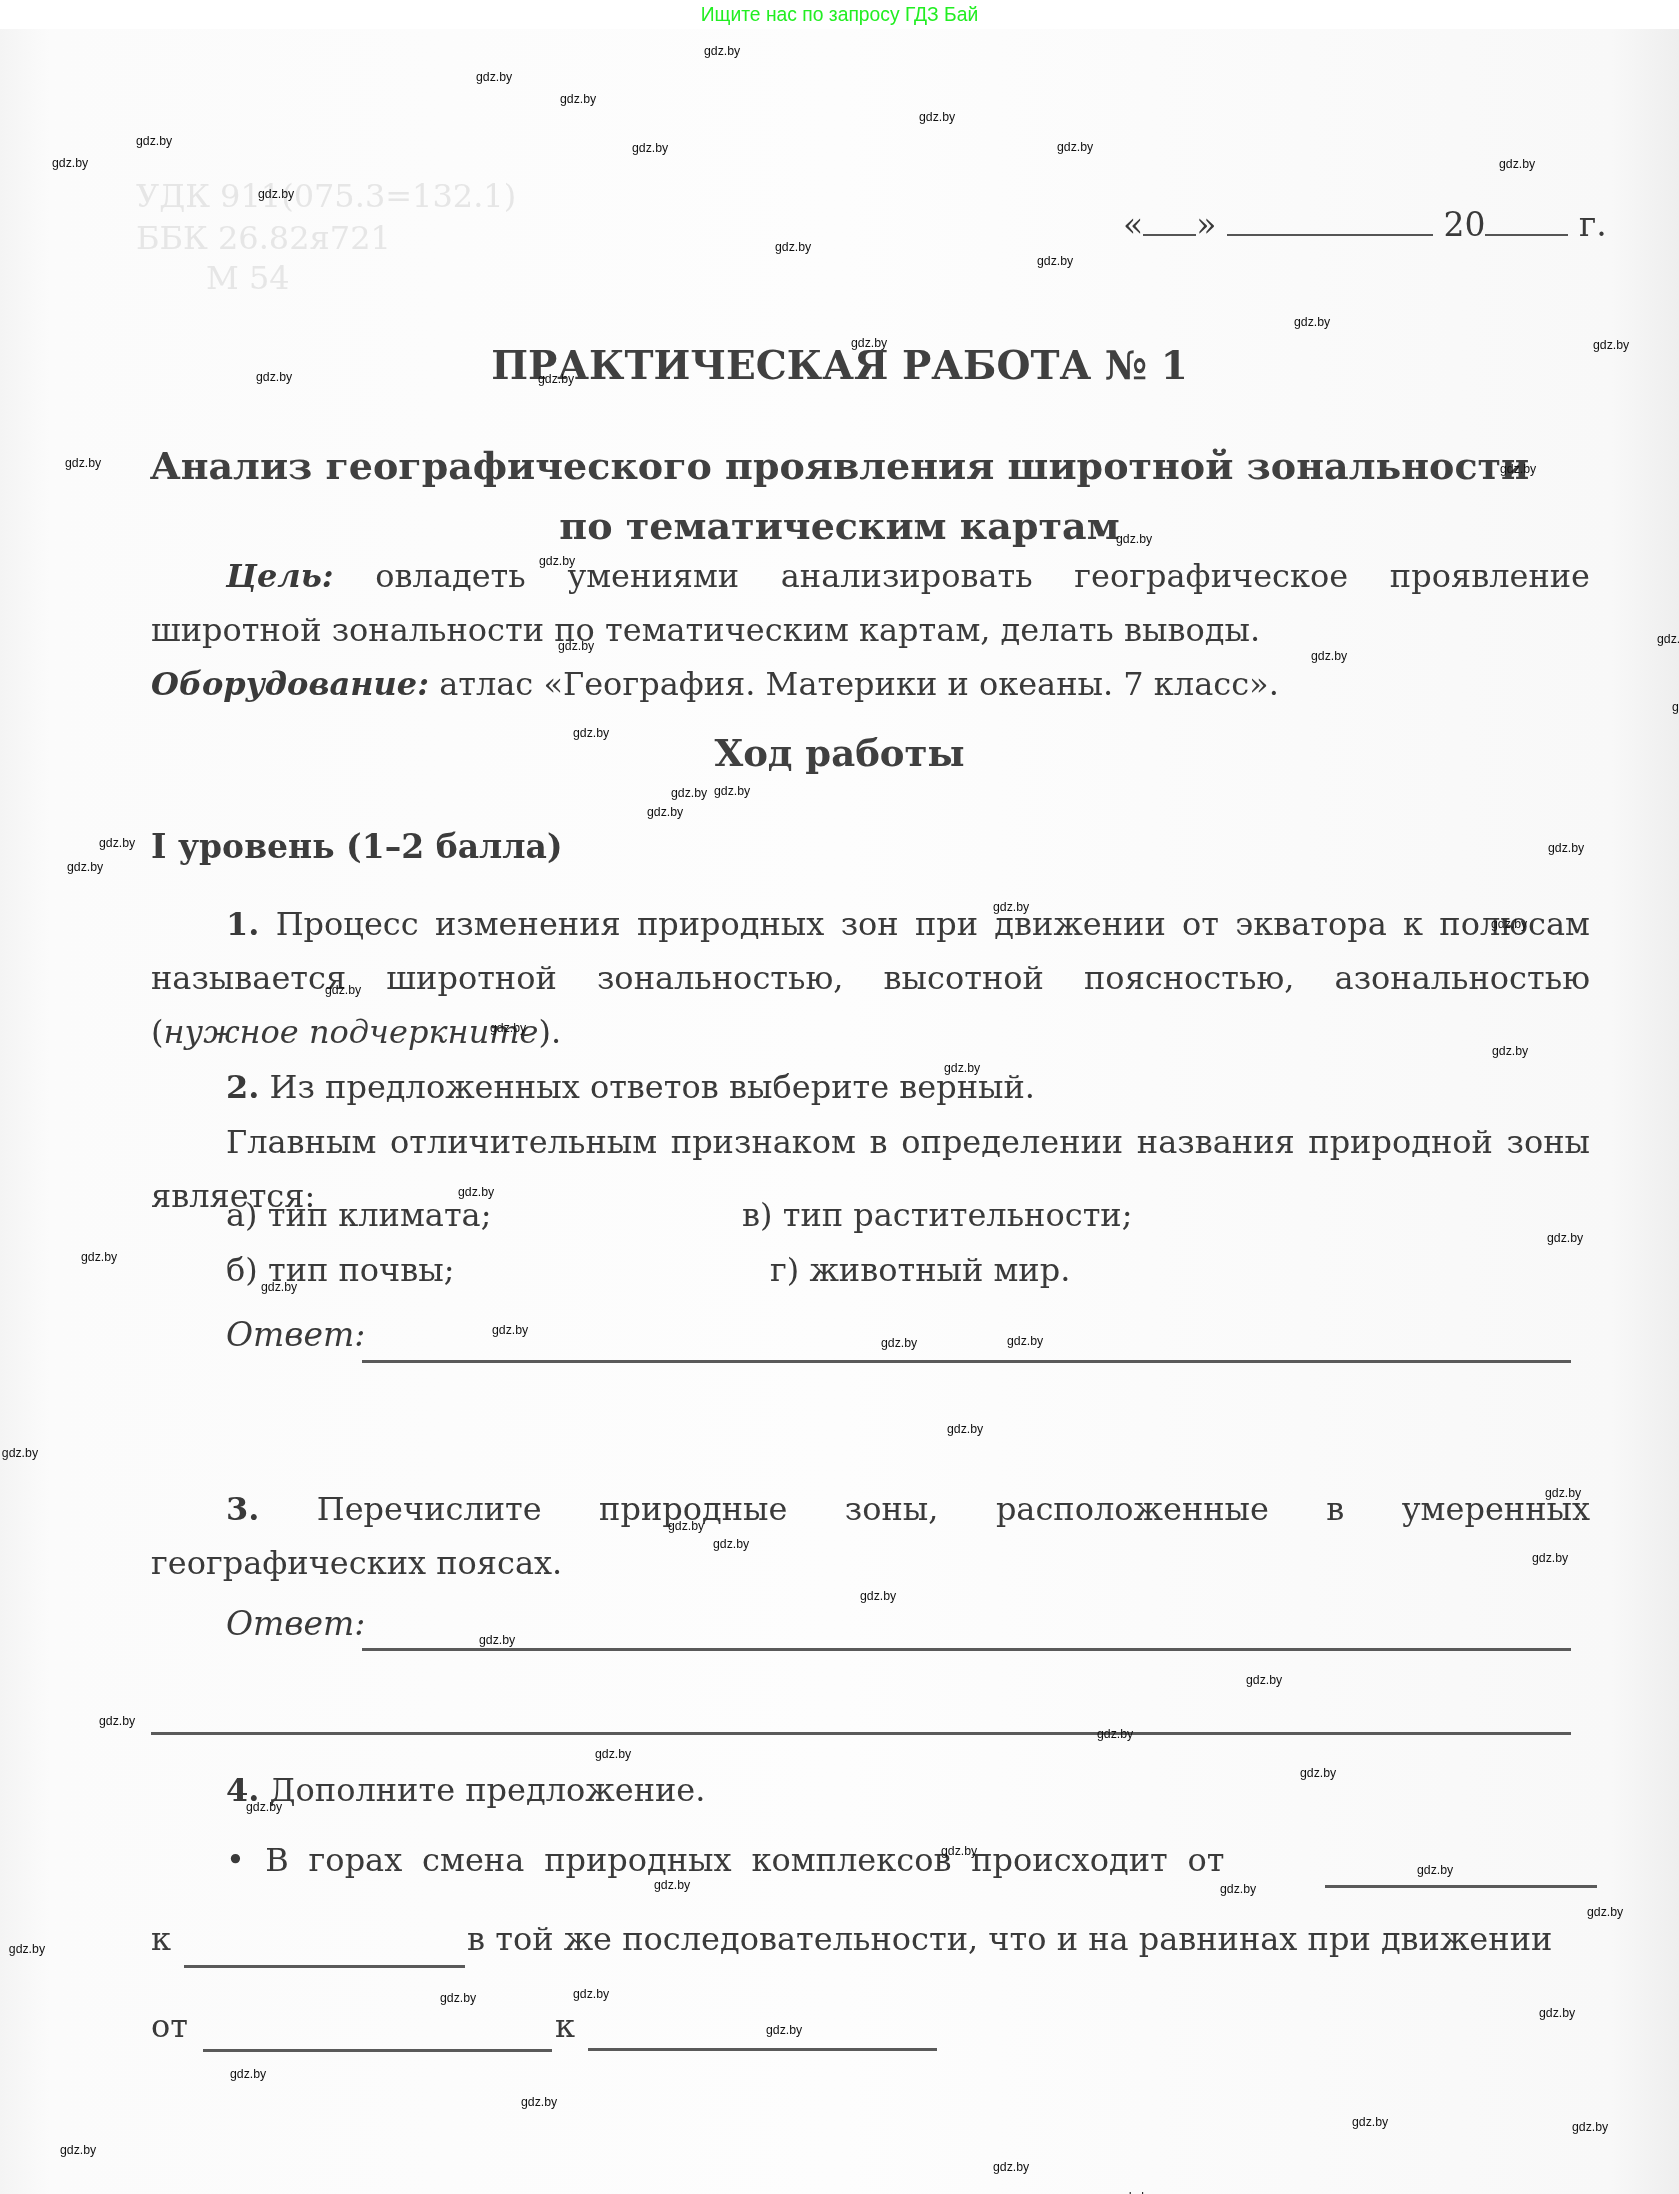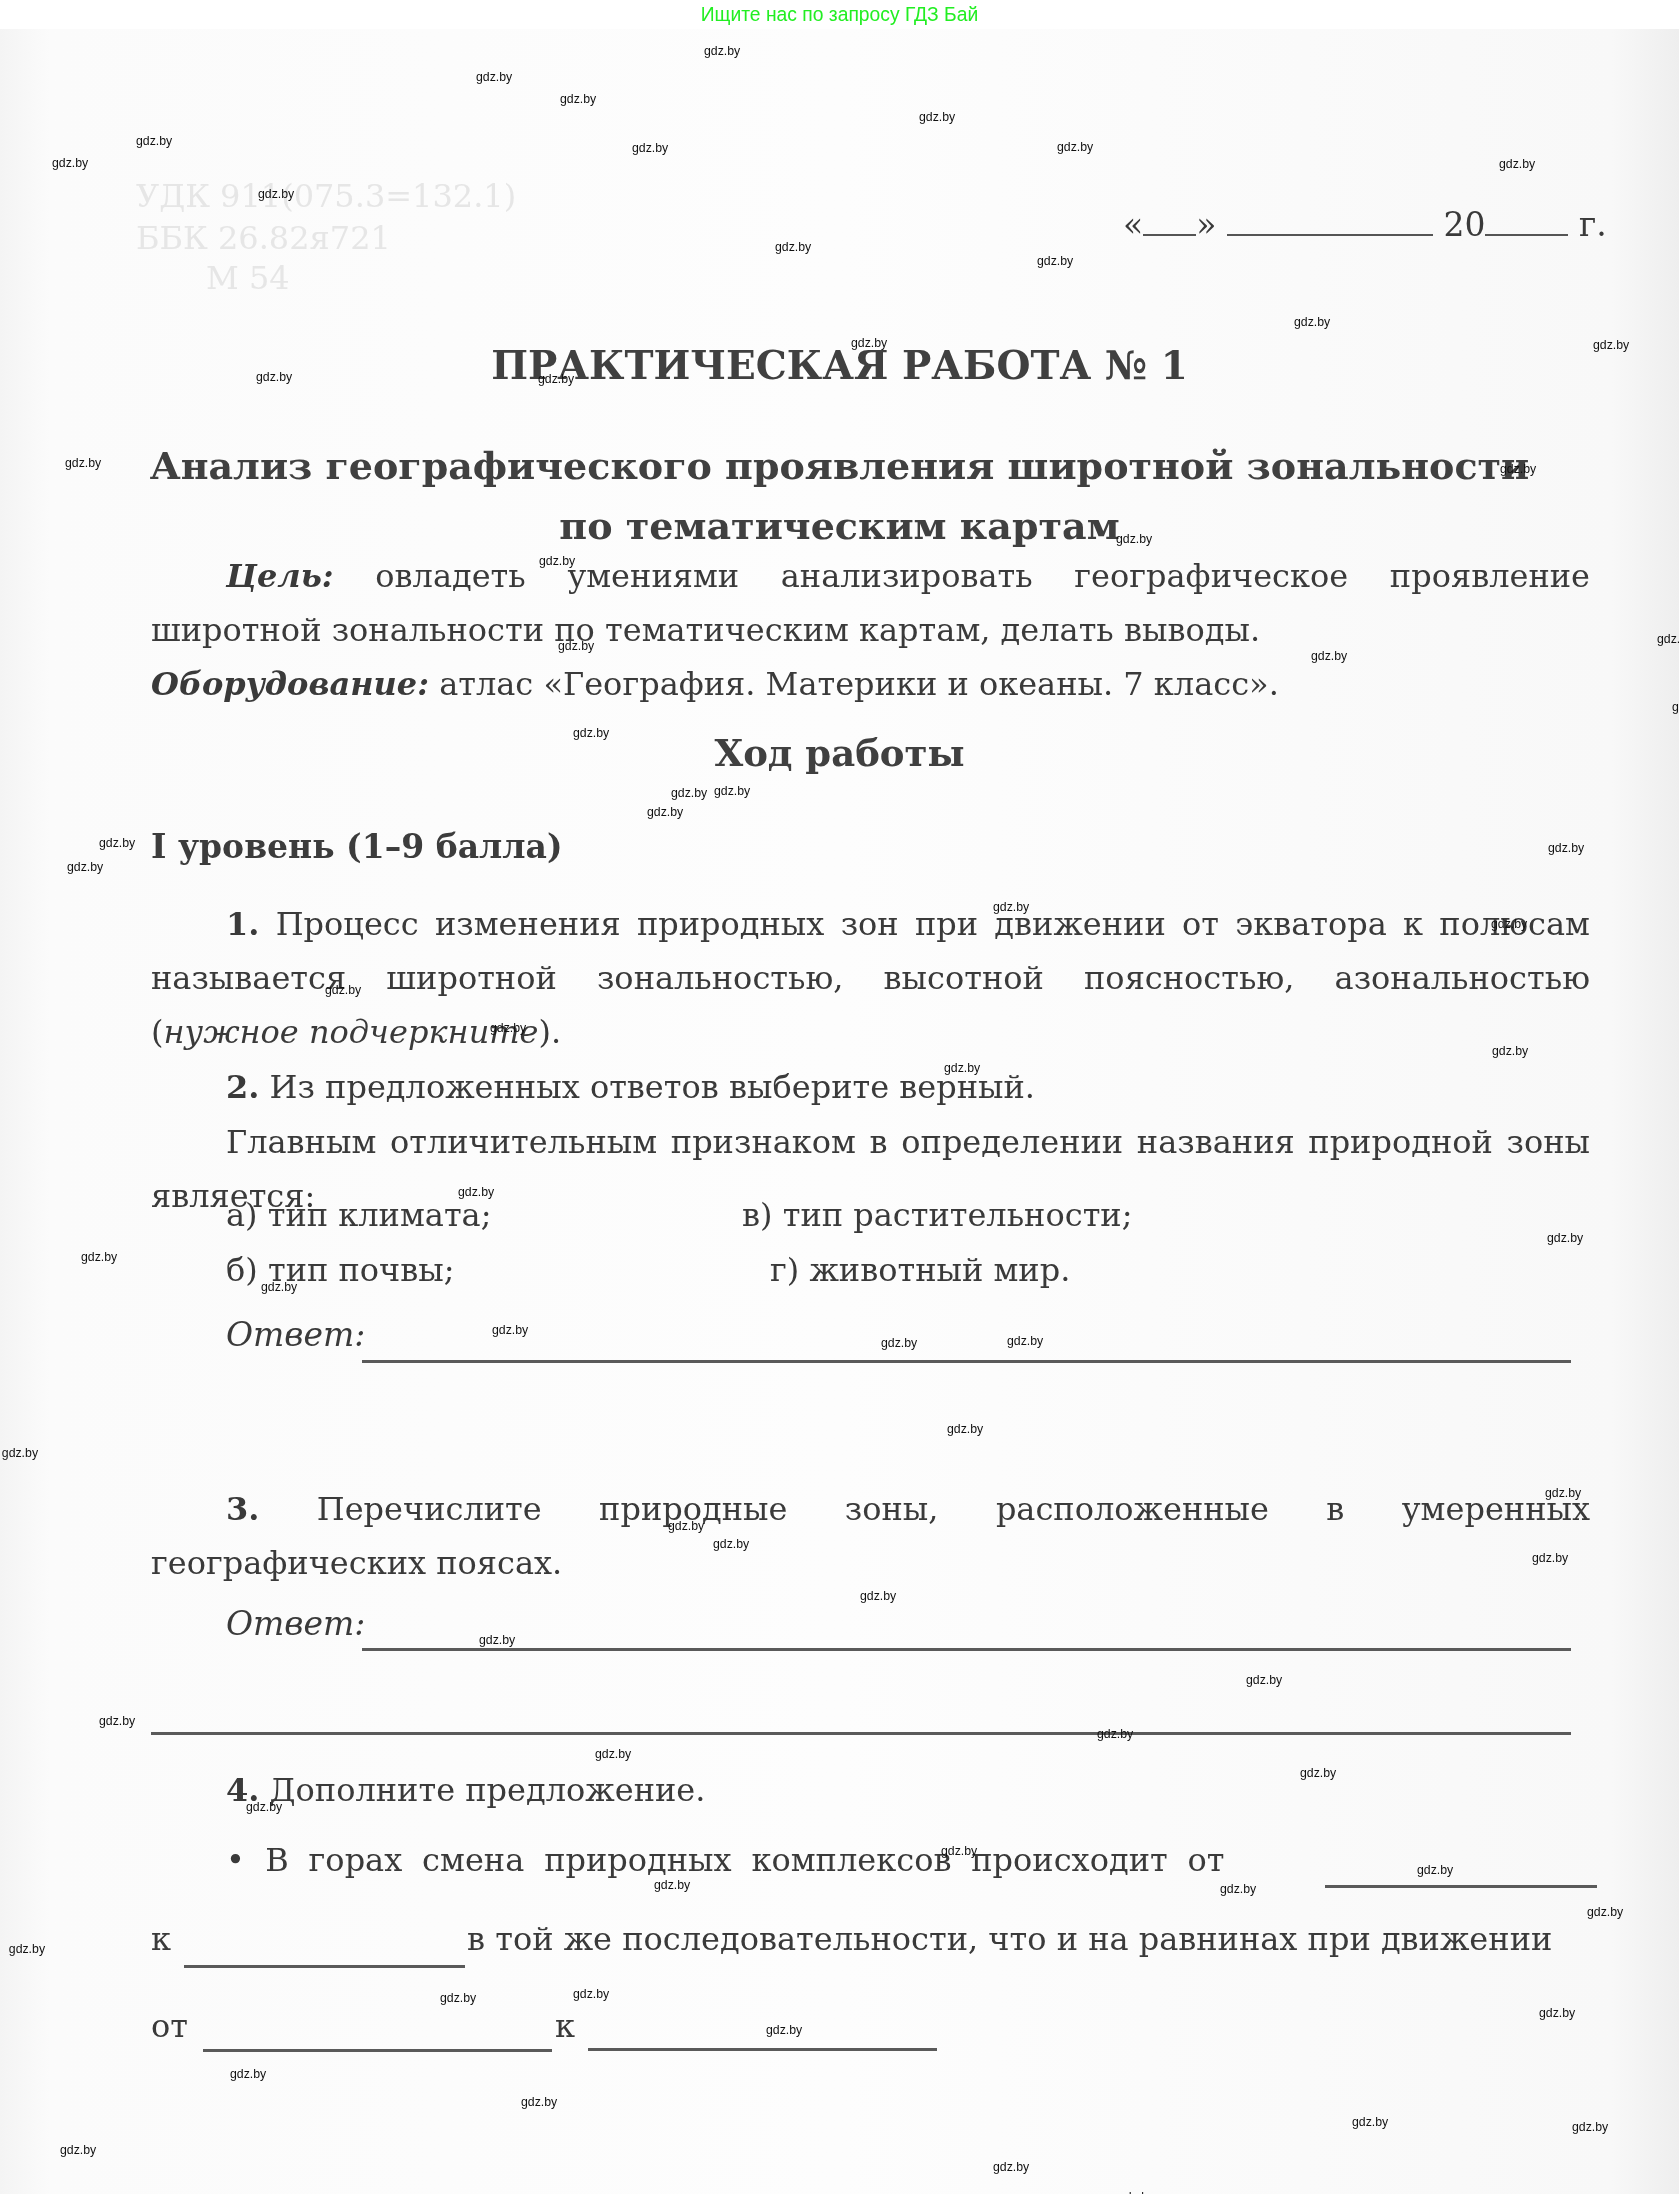--- a/index.html
+++ b/index.html
@@ -65,21 +65,21 @@
   <div class="para" style="top:520px;">
     <span class="ind"></span><span class="bi">Цель:</span><span> овладеть умениями анализировать географическое проявление широтной зональности по тематическим картам, делать выводы.</span>
   </div>
 
   <div class="para" style="top:628px;">
     <span class="bi">Оборудование:</span><span> атлас «География. Материки и океаны. 7 класс».</span>
   </div>
 
   <div class="title" style="top:702px;font-size:37px;">Ход работы</div>
 
-  <div class="heading" style="left:151px;top:798px;">I уровень (1–9 балла)</div>
+  <div class="heading" style="left:151px;top:798px;">I уровень (1–2 балла)</div>
 
   <div class="para" style="top:868px;">
     <span class="ind"></span><span class="b">1.</span><span> Процесс изменения природных зон при движении от экватора к полюсам называется широтной зональностью, высотной поясностью, азональностью (</span><span class="i">нужное подчеркните</span><span>).</span>
   </div>
 
   <div class="para" style="top:1031px;">
     <span class="ind"></span><span class="b">2.</span><span> Из предложенных ответов выберите верный.</span>
   </div>
   <div class="para" style="top:1086px;">
     <span class="ind"></span><span>Главным отличительным признаком в определении названия природной зоны является:</span>

